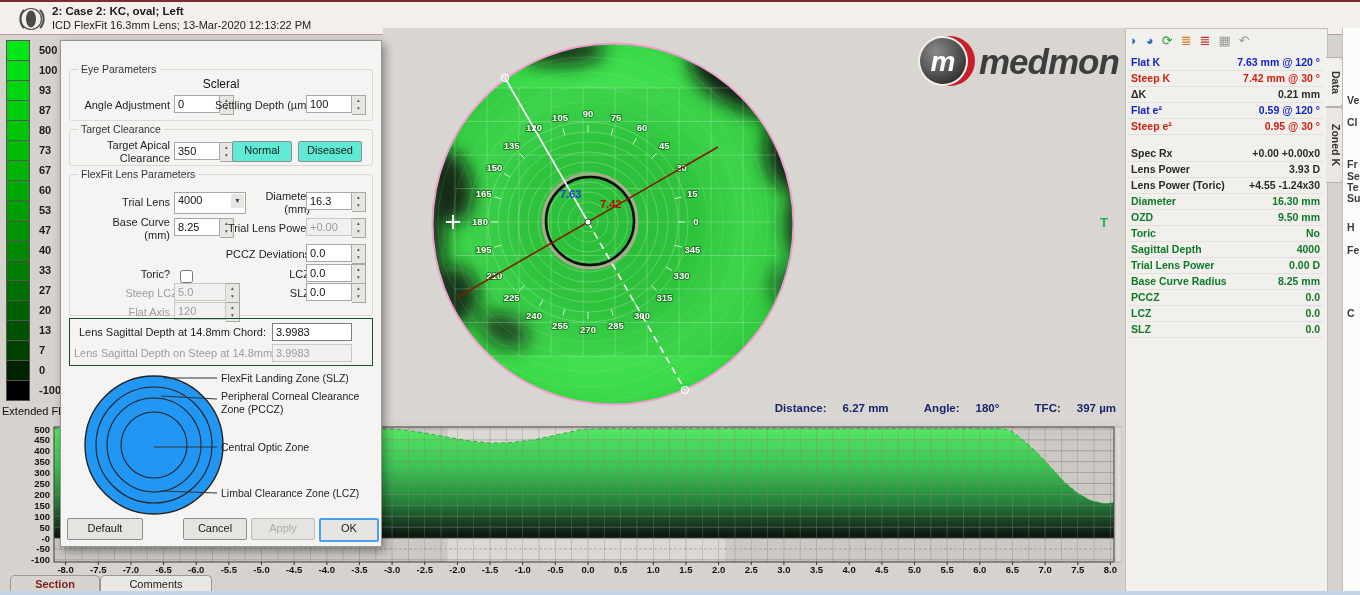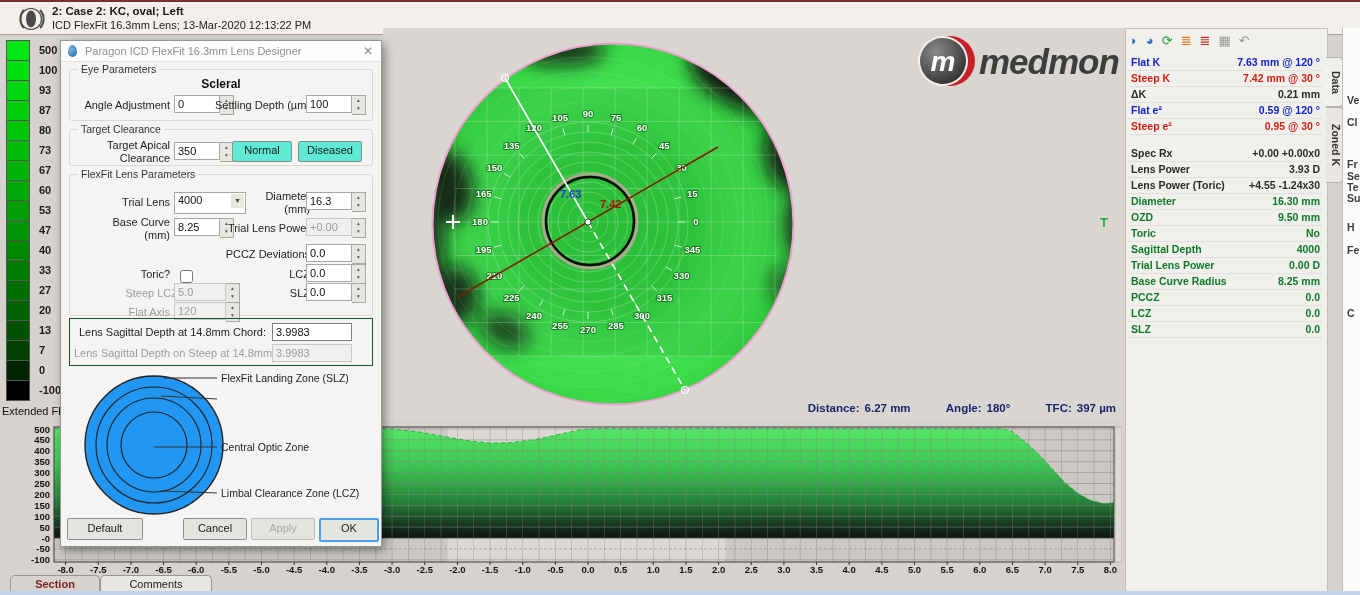--- a/index.html
+++ b/index.html
@@ -14,37 +14,37 @@
   #cscale{left:6px;top:40px;width:60px}
   .srow{display:flex;align-items:center;height:20px}
   .sw{width:22px;height:19px;border:1px solid #555}
   .sv{margin-left:9px;font-size:11px;font-weight:bold;color:#1c1c1c}
   #ext-label{left:2px;top:405px;width:58px;font-size:11px;color:#111;white-space:nowrap;overflow:hidden}
   
   #map-svg{left:383px;top:28px}
   #logo{left:905px;top:32px}
   #status{left:650px;top:402px;width:466px;text-align:right;font-size:11.5px;font-weight:bold;color:#19246b;white-space:nowrap}
   #status .gap{margin-left:32px}
-  #status .vl{margin-left:5px}
+  #status .vl{margin-left:16px}
   #chart-svg{left:28px;top:424px}
   svg text{font-family:"Liberation Sans",sans-serif}
   
   #dialog{left:60px;top:40px;width:320px;height:505px;background:#f5f4f2;border:1px solid #979593;
     box-shadow:3px 4px 9px rgba(0,0,0,.38)}
   .dlg-title{position:absolute;left:0;top:0;width:100%;height:20px;background:#fdfdfd;border-bottom:1px solid #e4e2df}
   .dlg-lens{position:absolute;left:7px;top:4px;width:9px;height:12px;border-radius:50% 50% 50% 50%/60% 60% 40% 40%;
     background:radial-gradient(circle at 35% 35%,#7db7e8,#1c5f9e)}
   .dlg-title-text{position:absolute;left:24px;top:4px;font-size:11px;color:#8f8f8f}
   .dlg-close{position:absolute;right:8px;top:3px;font-size:12px;color:#8a8a8a;cursor:pointer}
   fieldset.f{position:absolute;border:1px solid #dbd8d4;border-radius:3px;margin:0;padding:0;background:transparent}
   fieldset.f legend{font-size:10.5px;color:#333;margin-left:8px;padding:0 3px}
   .lbl{position:absolute;font-size:11px;color:#1e1e1e;line-height:1.15;text-align:right;white-space:normal}
   .nw{white-space:nowrap}
   .dis{color:#9b9b9b}
-  .scleral{position:absolute;left:0;top:10px;width:100%;text-align:center;font-size:12px;font-weight:bold;color:#111}
+  .scleral{position:absolute;left:0;top:10px;width:100%;text-align:center;font-size:12px;font-weight:normal;color:#111}
   .spin{position:absolute;display:flex;height:18px}
   .spin input{width:38px;height:16px;border:1px solid #a9a7a3;font-size:11px;padding:0 3px;font-family:"Liberation Sans",sans-serif;background:#fff;color:#111}
   .spin.w input{width:44px}
   .spin.dis input{background:#f1f0ee;color:#9b9b9b;border-color:#c9c7c3}
   .ud{width:13px;height:18px;display:flex;flex-direction:column;border:1px solid #a9a7a3;border-left:none;background:#e8e6e2}
   .ud i{font-style:normal;font-size:5.5px;line-height:8px;text-align:center;color:#555}
   .combo{position:absolute;width:64px;height:18px;background:#fff;border:1px solid #a9a7a3;font-size:11px;padding:1px 3px;color:#111}
   .combo .ca{position:absolute;right:1px;top:1px;width:13px;height:14px;background:#e8e6e2;color:#444;font-size:7px;text-align:center;line-height:14px}
   .btn{position:absolute;height:20px;background:#e6e4e0;border:1px solid #8d8d8d;border-radius:2px;font-size:11px;color:#1a1a1a;
     text-align:center;line-height:18px;cursor:pointer}
@@ -495,25 +495,20 @@
     <text x="1012.45" y="573" text-anchor="middle" font-size="9.5" font-weight="bold" fill="#141414">6.5</text>
     <line x1="1045.1" y1="562" x2="1045.1" y2="565" stroke="#333" stroke-width="1"></line>
     <text x="1045.1" y="573" text-anchor="middle" font-size="9.5" font-weight="bold" fill="#141414">7.0</text>
     <line x1="1077.75" y1="562" x2="1077.75" y2="565" stroke="#333" stroke-width="1"></line>
     <text x="1077.75" y="573" text-anchor="middle" font-size="9.5" font-weight="bold" fill="#141414">7.5</text>
     <line x1="1110.4" y1="562" x2="1110.4" y2="565" stroke="#333" stroke-width="1"></line>
     <text x="1110.4" y="573" text-anchor="middle" font-size="9.5" font-weight="bold" fill="#141414">8.0</text>
   </svg>
 
 <div id="dialog" class="abs">
-  <div class="dlg-title">
-    <span class="dlg-lens"></span>
-    <span class="dlg-title-text">Paragon ICD FlexFit 16.3mm Lens Designer</span>
-    <span class="dlg-close">✕</span>
-  </div>
 
   <fieldset class="f" style="left:8px;top:22px;width:302px;height:56px">
     <legend>Eye Parameters</legend>
     <div class="scleral" style="top:2px">Scleral</div>
     <div class="lbl nw" style="left:0;width:100px;top:24px">Angle Adjustment</div>
     <span class="spin" style="left:104px;top:20px">
       <input value="0" style="">
         <span class="ud">
           <i>▴</i>
           <i>▾</i>
@@ -624,20 +619,21 @@
 
   <div class="abs" style="left:8px;top:328px;width:302px;height:148px">
     <svg width="302" height="148" viewBox="0 0 302 148">
       <circle cx="85" cy="76" r="69" fill="#2196f3" stroke="#222" stroke-width="1.4"></circle>
       <circle cx="85" cy="76" r="58" fill="none" stroke="#222" stroke-width="1.1"></circle>
       <circle cx="85" cy="76" r="47" fill="none" stroke="#222" stroke-width="1.1"></circle>
       <circle cx="85" cy="76" r="33" fill="none" stroke="#222" stroke-width="1.1"></circle>
       <path d="M95 9 H148 M92 27 L148 30 M85 78 H148 M92 122 L148 124" stroke="#333" stroke-width="1" fill="none"></path>
     </svg>
     <div class="zlbl" style="left:152px;top:3px;width:148px">FlexFit Landing Zone (SLZ)</div>
+    <div class="zlbl" style="left:152px;top:21px;width:148px">Peripheral Corneal Clearance Zone (PCCZ)</div>
     <div class="zlbl" style="left:152px;top:72px;width:148px">Central Optic Zone</div>
     <div class="zlbl" style="left:152px;top:118px;width:148px">Limbal Clearance Zone (LCZ)</div>
   </div>
 
   <div class="btn" style="left:6px;top:477px;width:74px">Default</div>
   <div class="btn" style="left:122px;top:477px;width:62px">Cancel</div>
   <div class="btn b-dis" style="left:190px;top:477px;width:62px">Apply</div>
   <div class="btn b-ok" style="left:258px;top:477px;width:56px">OK</div>
 </div>
 

